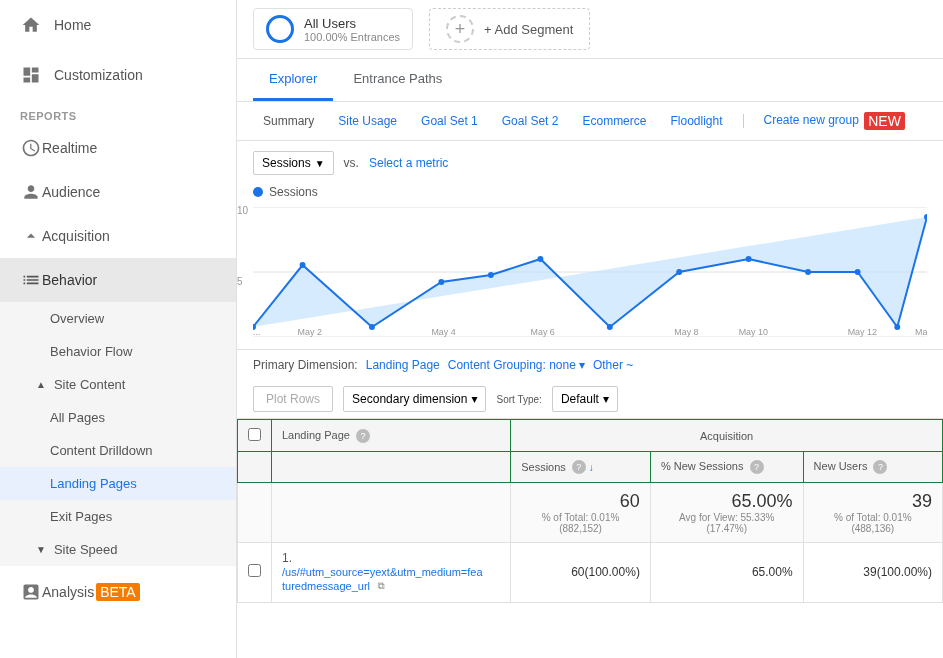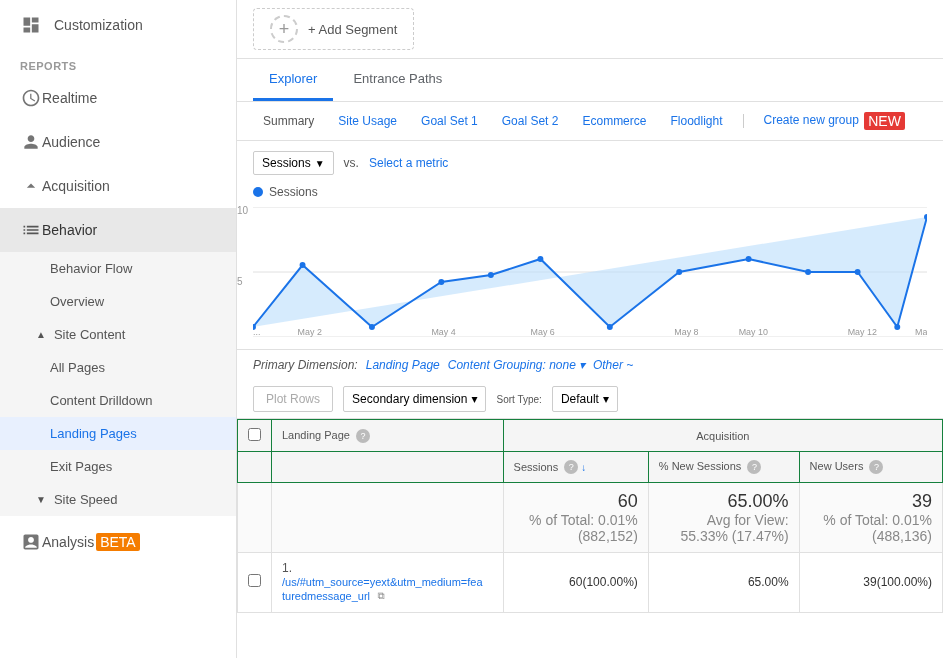--- a/index.html
+++ b/index.html
@@ -104,21 +104,21 @@
     .chart-area {
       padding: 4px 16px 8px; background: #fff; position: relative;
     }
     .legend-item { display: flex; align-items: center; gap: 6px; font-size: 12px; color: #555; padding: 0 16px 4px; }
     .legend-dot { width: 10px; height: 10px; border-radius: 50%; background: #1a73e8; }
     .y-labels { position: absolute; left: 0; top: 0; height: 100%; display: flex; flex-direction: column; justify-content: space-between; font-size: 10px; color: #999; padding: 2px 0; width: 30px; }
 
     
     .dimension-bar {
       display: flex; align-items: center; gap: 8px;
-      padding: 8px 16px; background: #fff; font-size: 12px; color: #555; border-top: 1px solid #e0e0e0; font-style: italic;
+      padding: 8px 16px; background: #fff; font-size: 12px; color: #555; border-top: 1px solid #e0e0e0;
     }
     .dim-link { color: #1a73e8; cursor: pointer; }
     .dim-dropdown { display: flex; align-items: center; gap: 3px; color: #1a73e8; cursor: pointer; }
 
     
     .toolbar {
       display: flex; align-items: center; gap: 10px;
       padding: 6px 16px; background: #fff; border-bottom: 1px solid #e0e0e0;
     }
     .plot-rows-btn {
@@ -140,35 +140,43 @@
       padding: 8px 10px; border: 1px solid #e0e0e0; color: #333; vertical-align: middle;
     }
     .data-table .acquisition-header {
       text-align: center; background: #f5f5f5; color: #555; font-weight: 500;
     }
     .col-sort { display: inline-flex; align-items: center; gap: 3px; }
     .sort-icon { color: #1a73e8; font-size: 10px; }
     .help-icon { display: inline-flex; width: 14px; height: 14px; background: #bbb; border-radius: 50%; color: #fff; font-size: 9px; align-items: center; justify-content: center; margin-left: 3px; cursor: pointer; }
     .total-row td { background: #fafafa; }
     .total-num { font-size: 18px; font-weight: 400; color: #333; display: block; text-align: right; }
-    .total-sub { font-size: 14px; color: #888; text-align: right; }
+    .total-sub { font-size: 10px; color: #888; text-align: center; }
     .link-cell { color: #1a73e8; cursor: pointer; }
     .link-cell a { color: #1a73e8; text-decoration: none; font-size: 11px; }
     .cb-col { width: 28px; }
     .num-col { text-align: right; }
     .row-num { color: #555; margin-right: 6px; }
     .copy-icon { display: inline-flex; width: 14px; height: 14px; color: #888; font-size: 10px; margin-left: 4px; cursor: pointer; vertical-align: middle; }
 
     
     svg.line-chart { width: 100%; height: 130px; }
   </style>
 </head>
 <body>
 
 <nav class="sidebar">
+  <div class="sidebar-top-item">
+    <span class="sidebar-icon">
+      <svg width="20" height="20" viewBox="0 0 24 24" fill="#757575">
+          <path d="M10 20v-6h4v6h5v-8h3L12 3 2 12h3v8z"></path>
+        </svg>
+    </span>
+    <span>Home</span>
+  </div>
   <div class="sidebar-top-item">
     <span class="sidebar-icon">
       <svg width="20" height="20" viewBox="0 0 24 24" fill="#757575">
           <path d="M3 13h8V3H3v10zm0 8h8v-6H3v6zm10 0h8V11h-8v10zm0-18v6h8V3h-8z"></path>
         </svg>
     </span>
     <span>Customization</span>
   </div>
 
   <div class="reports-label">REPORTS</div>
@@ -201,22 +209,22 @@
 
   <div class="behavior-section">
     <div class="sidebar-section-item" style="background:#e8e8e8;">
       <span class="sidebar-icon">
         <svg width="20" height="20" viewBox="0 0 24 24" fill="#555">
             <path d="M3 13h2v-2H3v2zm0 4h2v-2H3v2zm0-8h2V7H3v2zm4 4h14v-2H7v2zm0 4h14v-2H7v2zM7 7v2h14V7H7z"></path>
           </svg>
       </span>
       <span style="font-weight:400; color:#333;">Behavior</span>
     </div>
+    <div class="sidebar-sub-item">Overview</div>
     <div class="sidebar-sub-item">Behavior Flow</div>
-    <div class="sidebar-sub-item">Overview</div>
 
     <div class="sidebar-group-header expanded">
       <span style="font-size:10px; color:#555;">▲</span>
       <span>Site Content</span>
     </div>
     <div class="sidebar-sub-item">All Pages</div>
     <div class="sidebar-sub-item">Content Drilldown</div>
     <div class="sidebar-sub-item active">Landing Pages</div>
     <div class="sidebar-sub-item">Exit Pages</div>
 
@@ -233,20 +241,27 @@
         </svg>
     </span>
     <span>Analysis</span>
     <span class="new-badge" style="background:#f57c00;">BETA</span>
   </div>
 </nav>
 
 <main class="main">
 
   <div class="segment-bar">
+    <div class="segment-pill">
+      <div class="segment-circle"></div>
+      <div class="segment-info">
+        <div class="name">All Users</div>
+        <div style="font-size:11px; color:#888;">100.00% Entrances</div>
+      </div>
+    </div>
     <div class="add-segment">
       <div class="add-circle">+</div>
       <span>+ Add Segment</span>
     </div>
   </div>
 
   <div class="tabs-bar">
     <div class="tab active">Explorer</div>
     <div class="tab">Entrance Paths</div>
   </div>

